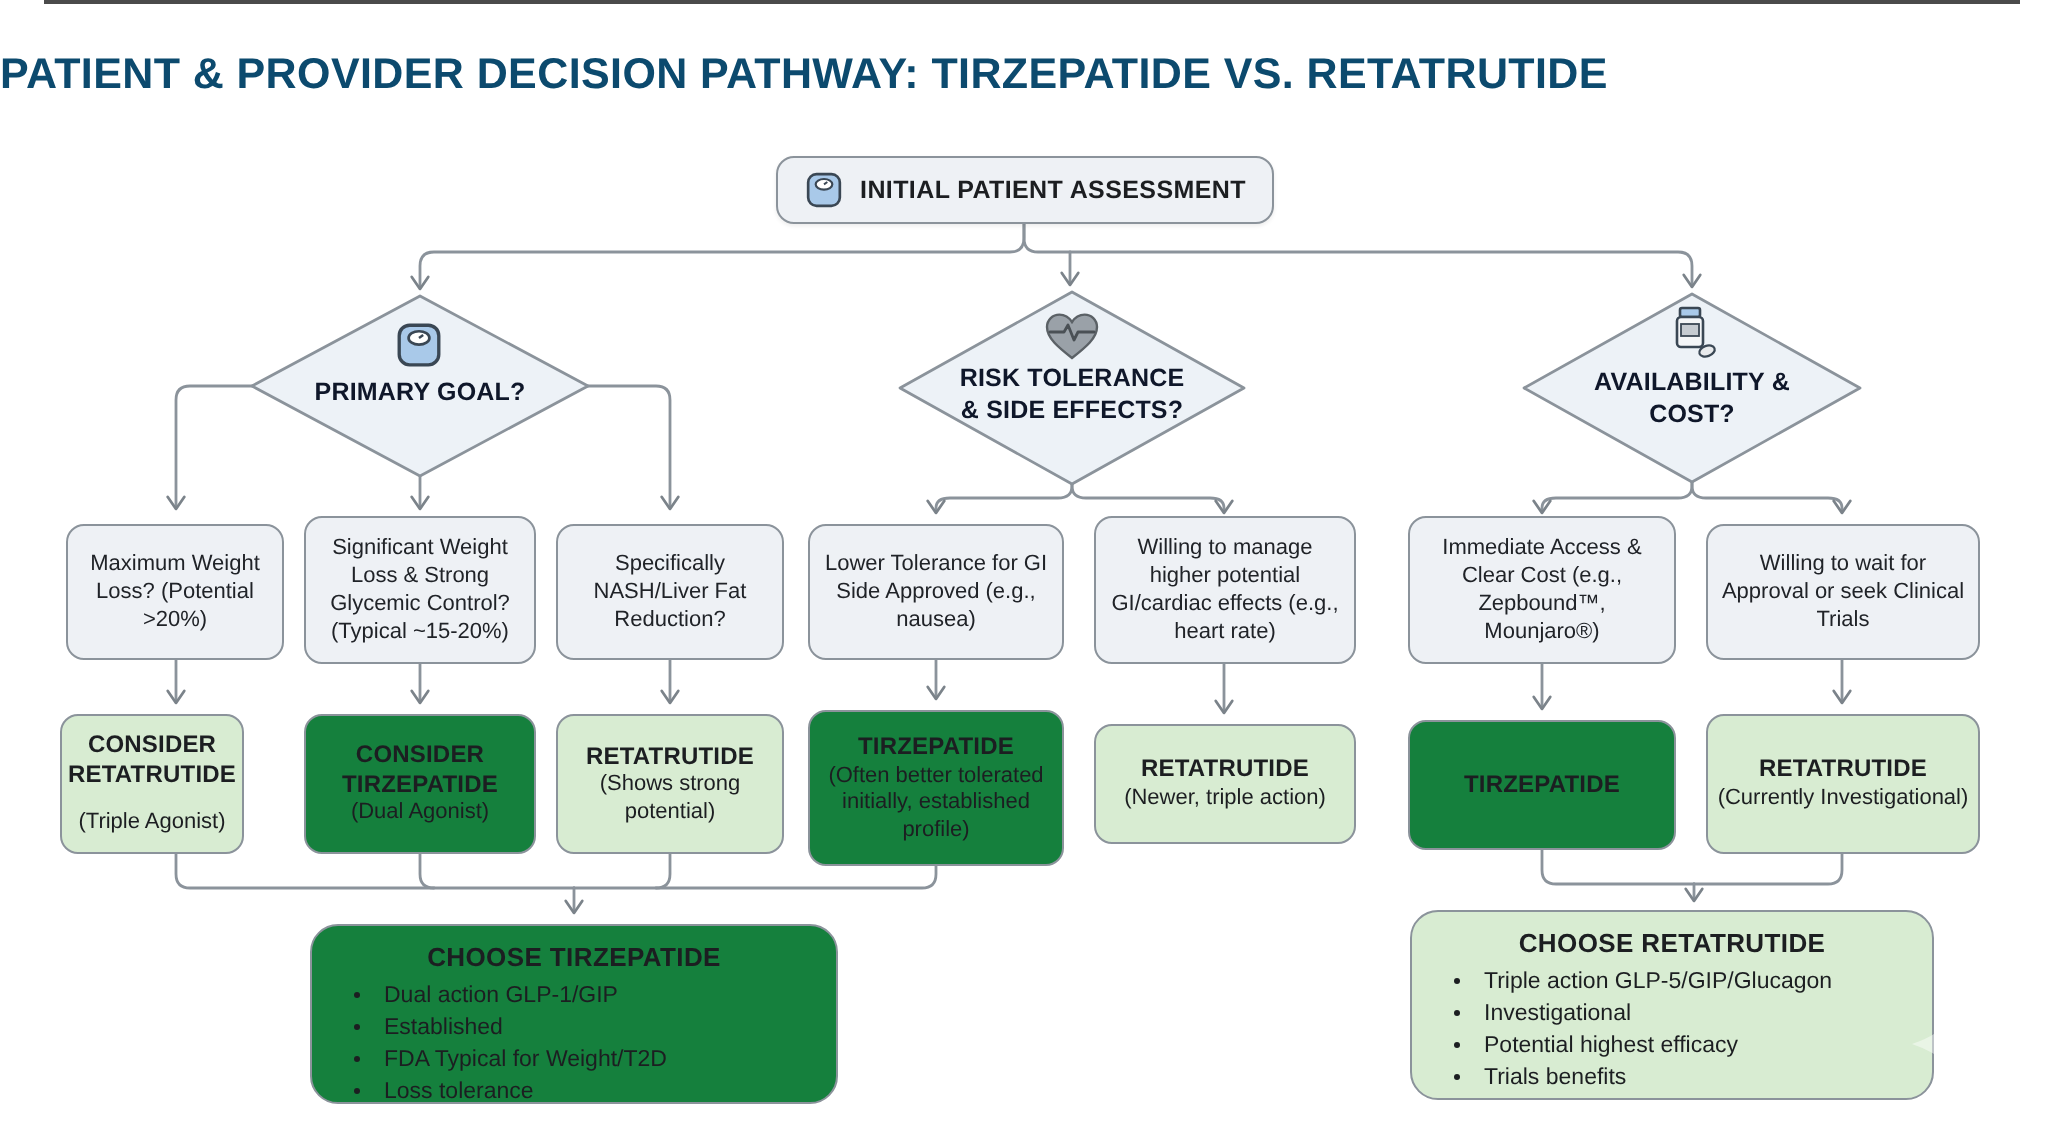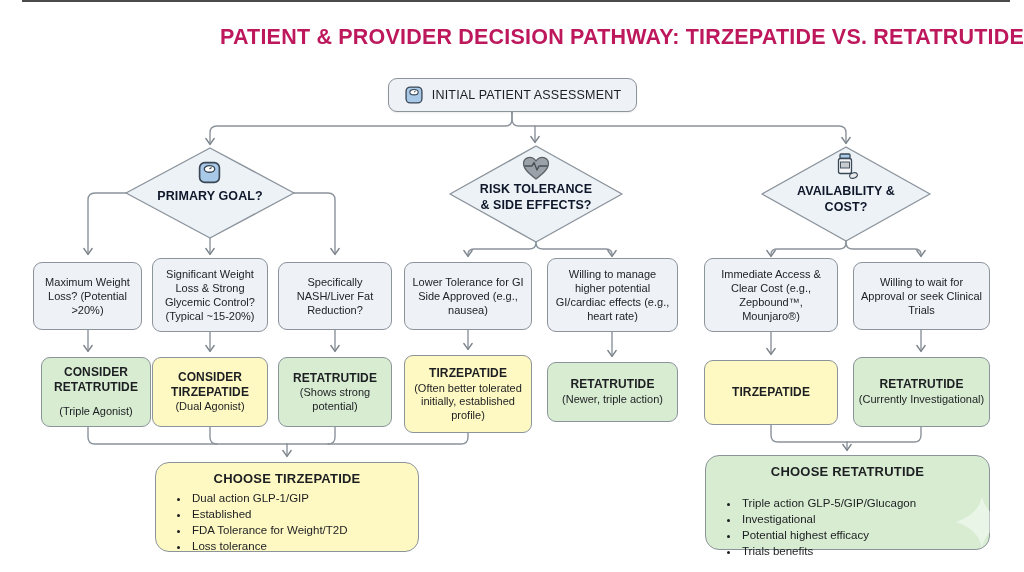--- a/index.html
+++ b/index.html
@@ -3,41 +3,41 @@
 <meta charset="utf-8">
 <style>
   html,body{margin:0;padding:0;}
   body{
     width:1024px;height:572px;position:relative;background:#ffffff;
     font-family:"Liberation Sans", sans-serif;color:#1c1e21;overflow:hidden;
     -webkit-font-smoothing:antialiased;
   }
   #top-edge{position:absolute;top:0;left:22px;width:988px;height:1.5px;background:#2b2b2b;opacity:.85;}
   #title{
-    position:absolute;top:25px;left:0;width:1024px;text-align:right;
-    font-size:21.5px;font-weight:bold;letter-spacing:.2px;color:#be185d;white-space:nowrap;
+    position:absolute;top:25px;left:0;width:1024px;text-align:left;
+    font-size:21.5px;font-weight:bold;letter-spacing:.2px;color:#0c4a6e;white-space:nowrap;
   }
   #connector-layer{position:absolute;top:0;left:0;width:1024px;height:572px;z-index:0;}
   .node{
     position:absolute;box-sizing:border-box;border:1.4px solid #8b939b;border-radius:9px;
     display:flex;align-items:center;justify-content:center;text-align:center;z-index:2;
     background:#eef1f5;
   }
   #assessment-box{
-    gap:8px;font-weight:normal;font-size:12.5px;letter-spacing:.2px;
+    gap:8px;font-weight:bold;font-size:12.5px;letter-spacing:.2px;
     box-shadow:0 1px 2px rgba(0,0,0,.08);
   }
   .cond{
     background:#eef1f5;font-size:11px;line-height:1.28;padding:3px 5px;color:#202328;
   }
   .out{flex-direction:column;padding:3px 4px;line-height:1.22;}
   .out .out-title{font-weight:bold;font-size:12px;letter-spacing:.1px;}
   .out .out-note{font-size:11px;margin-top:1px;}
   .green{background:#d8ecd2;}
-  .blue{background:#fef9c3;}
+  .blue{background:#15803d;}
   .final-box{flex-direction:column;justify-content:flex-start;padding:8px 10px 8px;border-radius:14px;}
   .final-title{font-weight:bold;font-size:13px;letter-spacing:.2px;margin-bottom:4px;}
   .final-box ul{margin:0;padding-left:24px;text-align:left;font-size:11.5px;line-height:1.4;align-self:stretch;}
   .final-box li{padding-left:2px;}
   .dlabel{
     position:absolute;z-index:2;text-align:center;font-weight:bold;font-size:12.5px;
     line-height:1.25;color:#0f172a;letter-spacing:.1px;
   }
   .dicon{position:absolute;z-index:2;}
   #sparkle{position:absolute;left:956px;top:496px;z-index:3;opacity:.55;}
@@ -128,21 +128,21 @@
 <div class="dlabel" style="left:791px;top:184px;width:110px;">AVAILABILITY &amp; COST?</div>
 
 <div class="node cond" style="left:33px;top:262px;width:109px;height:68px;">Maximum Weight Loss? (Potential &gt;20%)</div>
 <div class="node cond" style="left:152px;top:258px;width:116px;height:74px;">Significant Weight Loss &amp; Strong Glycemic Control? (Typical ~15-20%)</div>
 <div class="node cond" style="left:278px;top:262px;width:114px;height:68px;">Specifically NASH/Liver Fat Reduction?</div>
 <div class="node cond" style="left:404px;top:262px;width:128px;height:68px;">Lower Tolerance for GI Side Approved (e.g., nausea)</div>
 <div class="node cond" style="left:547px;top:258px;width:131px;height:74px;">Willing to manage higher potential GI/cardiac effects (e.g., heart rate)</div>
 <div class="node cond" style="left:704px;top:258px;width:134px;height:74px;">Immediate Access &amp; Clear Cost (e.g., Zepbound™, Mounjaro®)</div>
 <div class="node cond" style="left:853px;top:262px;width:137px;height:68px;">Willing to wait for Approval or seek Clinical Trials</div>
 
-<div class="node out green" style="left:41px;top:357px;width:110px;height:70px;gap:10px;">
+<div class="node out green" style="left:30px;top:357px;width:92px;height:70px;gap:10px;">
   <div class="out-title">CONSIDER RETATRUTIDE</div>
   <div class="out-note">(Triple Agonist)</div>
 </div>
 <div class="node out blue" style="left:152px;top:357px;width:116px;height:70px;">
   <div class="out-title">CONSIDER TIRZEPATIDE</div>
   <div class="out-note">(Dual Agonist)</div>
 </div>
 <div class="node out green" style="left:278px;top:357px;width:114px;height:70px;">
   <div class="out-title">RETATRUTIDE</div>
   <div class="out-note">(Shows strong potential)</div>
@@ -162,25 +162,25 @@
 <div class="node out green" style="left:853px;top:357px;width:137px;height:70px;">
   <div class="out-title">RETATRUTIDE</div>
   <div class="out-note">(Currently Investigational)</div>
 </div>
 
 <div class="node final-box blue" style="left:155px;top:462px;width:264px;height:90px;">
   <div class="final-title">CHOOSE TIRZEPATIDE</div>
   <ul>
     <li>Dual action GLP-1/GIP</li>
     <li>Established</li>
-    <li>FDA Tolerance for Weight/T2D</li>
+    <li>FDA Typical for Weight/T2D</li>
     <li>Loss tolerance</li>
   </ul>
 </div>
-<div class="node final-box green" style="left:705px;top:455px;width:285px;height:95px;gap:12px;">
+<div class="node final-box green" style="left:705px;top:455px;width:262px;height:95px;">
   <div class="final-title">CHOOSE RETATRUTIDE</div>
   <ul>
     <li>Triple action GLP-5/GIP/Glucagon</li>
     <li>Investigational</li>
     <li>Potential highest efficacy</li>
     <li>Trials benefits</li>
   </ul>
 </div>
 
 <svg id="sparkle" width="52" height="52" viewBox="0 0 48 48">

